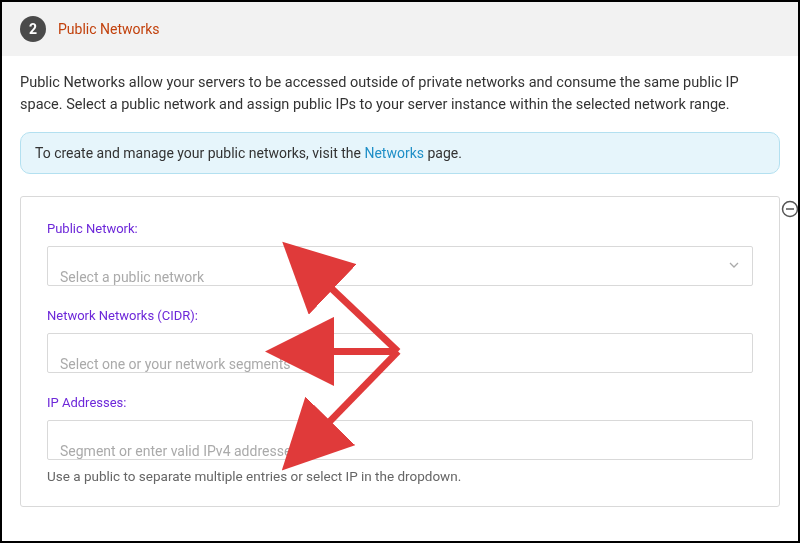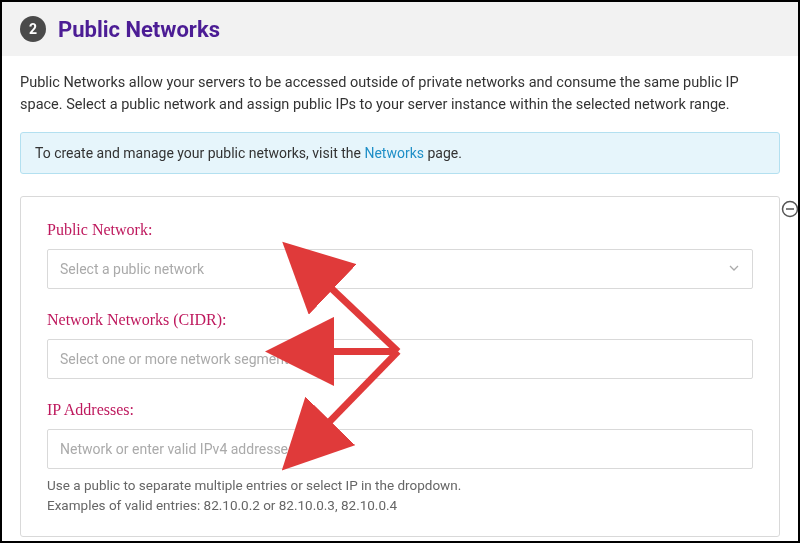--- a/index.html
+++ b/index.html
@@ -34,39 +34,39 @@
       background: #4a4a4a;
       color: #fff;
       display: flex;
       align-items: center;
       justify-content: center;
       font-weight: 700;
       font-size: 14px;
       flex-shrink: 0;
     }
     .header-title {
-      font-size: 22px;
-      font-weight: 700;
-      color: #4c1d95;
+      font-size: 14px;
+      font-weight: 400;
+      color: #c2410c;
     }
     .content {
       padding: 16px 18px 8px 18px;
       flex: 1;
       overflow: auto;
     }
     .description {
       font-size: 14.5px;
       line-height: 1.5;
       color: #333;
       margin-bottom: 16px;
     }
     .info-banner {
       background: #e6f5fb;
       border: 1px solid #b3e0f0;
-      border-radius: 3px;
+      border-radius: 10px;
       padding: 12px 14px;
       margin-bottom: 22px;
       font-size: 14px;
       color: #333;
     }
     .info-banner a {
       color: #1f8fc7;
       text-decoration: none;
     }
     .form-card {
@@ -85,38 +85,37 @@
       display: flex;
       align-items: center;
       justify-content: center;
     }
     .collapse-icon svg { display:block; }
     .form-row {
       margin-bottom: 22px;
     }
     .form-row:last-of-type { margin-bottom: 0; }
     .form-label {
-      font-size: 16px;
-      color: #be185d;
+      font-size: 13px;
+      color: #6d28d9;
       margin-bottom: 10px;
       display:block;
-      font-family:Liberation Serif, serif;
     }
     .form-input {
       width: 100%;
       height: 40px;
       border: 1px solid #d9d9d9;
       border-radius: 2px;
       padding: 0 12px;
       font-size: 14px;
       color: #333;
       background: #fff;
       outline: none;
       display: flex;
-      align-items: center;
+      align-items: flex-end;
       position: relative;
     }
     .form-input.select { cursor: pointer; padding-right: 34px; }
     .form-input .placeholder { color: #aaa; }
     .select-chevron {
       position: absolute;
       right: 12px;
       top: 50%;
       transform: translateY(-50%);
       color: #aaa;
@@ -168,32 +167,31 @@
             <svg width="12" height="12" viewBox="0 0 12 12">
                 <path d="M2 4 L6 8 L10 4" fill="none" stroke="#aaa" stroke-width="1.3"></path>
               </svg>
           </span>
         </div>
       </div>
 
       <div class="form-row">
         <label class="form-label">Network Networks (CIDR):</label>
         <div class="form-input select">
-          <span class="placeholder">Select one or more network segments</span>
+          <span class="placeholder">Select one or your network segments</span>
         </div>
       </div>
 
       <div class="form-row">
         <label class="form-label">IP Addresses:</label>
         <div class="form-input">
-          <span class="placeholder">Network or enter valid IPv4 addresses</span>
+          <span class="placeholder">Segment or enter valid IPv4 addresses</span>
         </div>
         <div class="helper-text">
           <div>Use a public to separate multiple entries or select IP in the dropdown.</div>
-          <div>Examples of valid entries: 82.10.0.2 or 82.10.0.3, 82.10.0.4</div>
         </div>
       </div>
     </div>
   </div>
 
   <svg class="annotation-overlay" width="800" height="543" viewBox="0 0 800 543">
     <defs>
       <marker id="arrowhead" markerWidth="10" markerHeight="10" refX="2" refY="5" orient="auto">
         <path d="M0,0 L10,5 L0,10 Z" fill="#e03a3a"></path>
       </marker>

